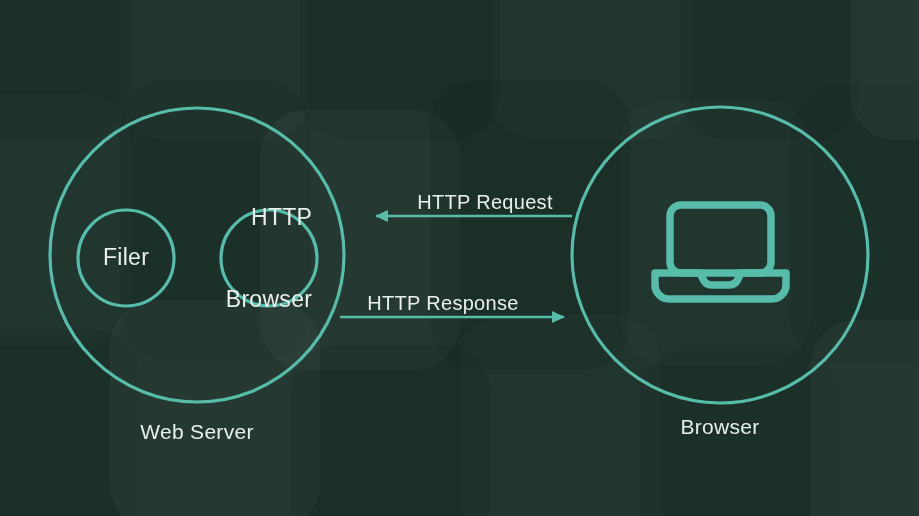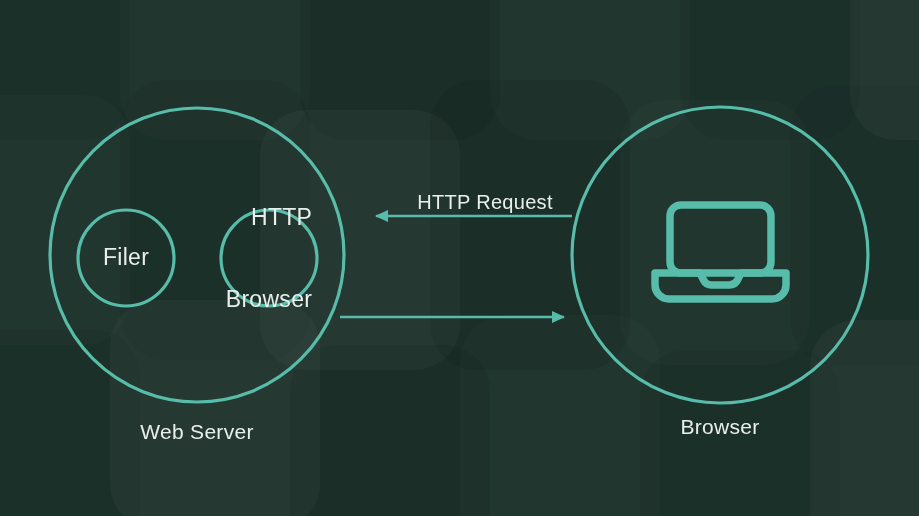--- a/index.html
+++ b/index.html
@@ -129,14 +129,15 @@
     <div>HTTP</div>
     <div>Browser</div>
   </div>
 
   <div class="lbl lbl-outer" style="left:720px; top:427px;">Browser</div>
 
   <div class="lbl lbl-outer" style="left:197px; top:432px;">Web Server</div>
 
   <div class="lbl lbl-edge" style="left:485px; top:203px;">HTTP Request</div>
 
+  <div class="lbl lbl-edge" style="left:443px; top:304px;">HTTP Response</div>
 
 </div>
 
 </body></html>

